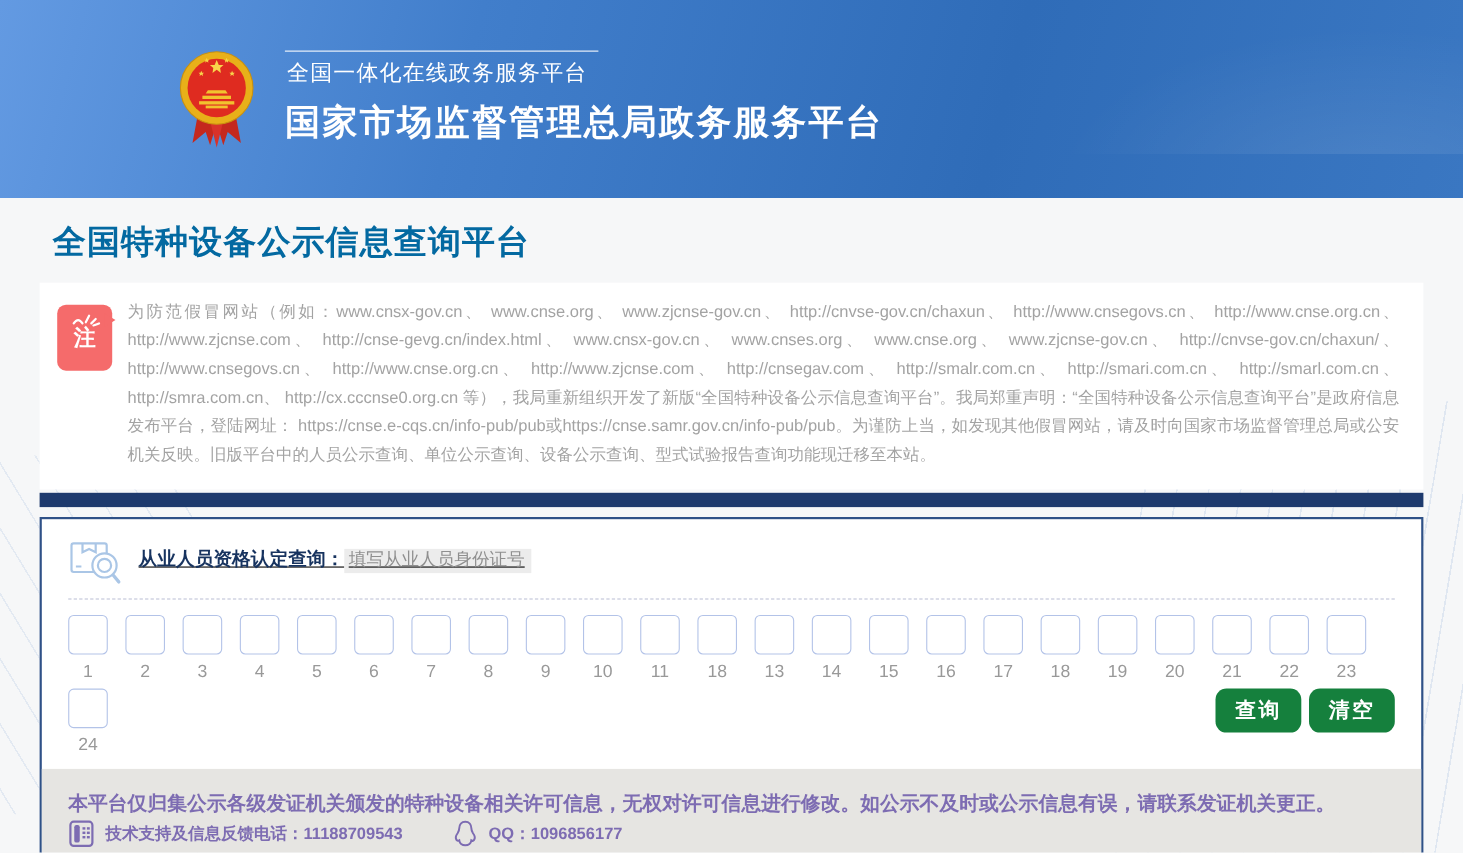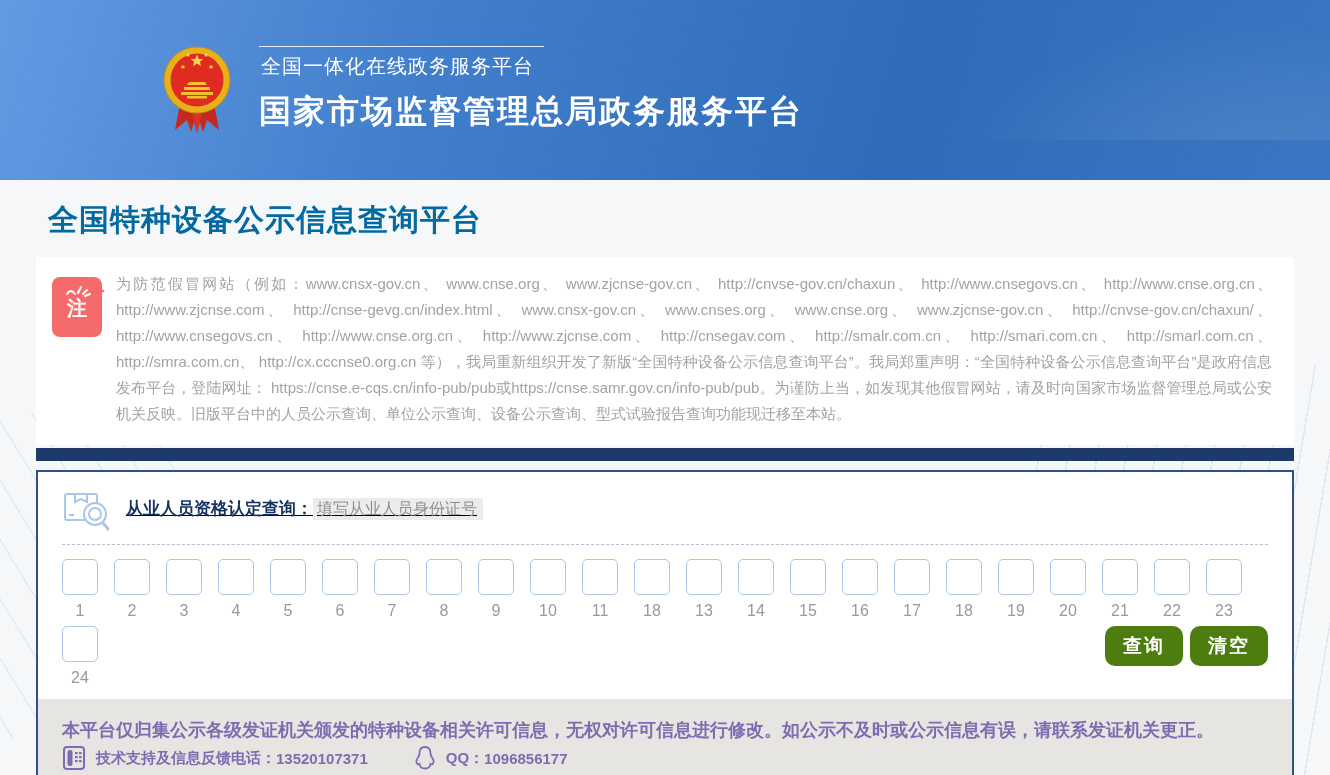--- a/index.html
+++ b/index.html
@@ -60,21 +60,21 @@
 
   .dash-sep { border-top:1px dashed #b9bdd4; margin:12px 24px 0 24px; }
 
   .boxes-area { padding:14px 24px 0 24px; }
   .char-row { display:flex; gap:16px; }
   .char-row-2 { margin-top:6px; align-items:flex-start; }
   .char-cell { width:36px; text-align:center; }
   .char-box { width:36px; height:36px; background:#fff; border:1px solid #b3c3e8; border-radius:5px; cursor:text; }
   .char-num { margin-top:7px; color:#999; font-size:16px; }
   .btn-group { margin-left:auto; display:flex; gap:7px; }
-  .btn { width:78px; height:40px; border:none; border-radius:10px; background:#4d7c0f;
+  .btn { width:78px; height:40px; border:none; border-radius:10px; background:#15803d;
     color:#fff; font-size:19px; font-weight:bold; letter-spacing:2px; cursor:pointer;
     font-family:"Liberation Sans","DejaVu Sans",sans-serif; }
 
   .gray-foot { margin-top:12px; background:#e6e5e2; flex:1; padding:16px 24px 10px 24px; }
   .disclaimer { color:#7d6cb2; font-size:18px; font-weight:bold; line-height:30px; }
   .contact-row { display:flex; align-items:center; color:#7d6cb2;
     font-size:15px; font-weight:bold; }
   .contact-row .c-icon { margin-right:10px; }
   .contact-gap { width:46px; }
 </style>
@@ -271,21 +271,21 @@
             <g fill="#7d6cb2">
               <rect x="13" y="7" width="2.6" height="2.2"></rect>
                 <rect x="17" y="7" width="2.6" height="2.2"></rect>
               <rect x="13" y="11" width="2.6" height="2.2"></rect>
                 <rect x="17" y="11" width="2.6" height="2.2"></rect>
               <rect x="13" y="15" width="2.6" height="2.2"></rect>
                 <rect x="17" y="15" width="2.6" height="2.2"></rect>
             </g>
           </svg>
           <span>技术支持及信息反馈电话：</span>
-          <span>13520107371</span>
+          <span>11188709543</span>
           <span class="contact-gap"></span>
           <svg class="c-icon" width="22" height="26" viewBox="0 0 22 26">
             <path d="M11,2 C7.5,2 5.5,4.5 5.5,8 C5.5,9.5 5,11 4,12.5 C2.5,14.5 2,17 3,18.5 C3.6,19.4 4.6,19.6 5.5,19 C5.8,21.5 8,23.5 11,23.5 C14,23.5 16.2,21.5 16.5,19 C17.4,19.6 18.4,19.4 19,18.5 C20,17 19.5,14.5 18,12.5 C17,11 16.5,9.5 16.5,8 C16.5,4.5 14.5,2 11,2 Z" fill="none" stroke="#7d6cb2" stroke-width="1.8"></path>
           </svg>
           <span>QQ：</span>
           <span>1096856177</span>
         </div>
       </div>
     </div>
 

